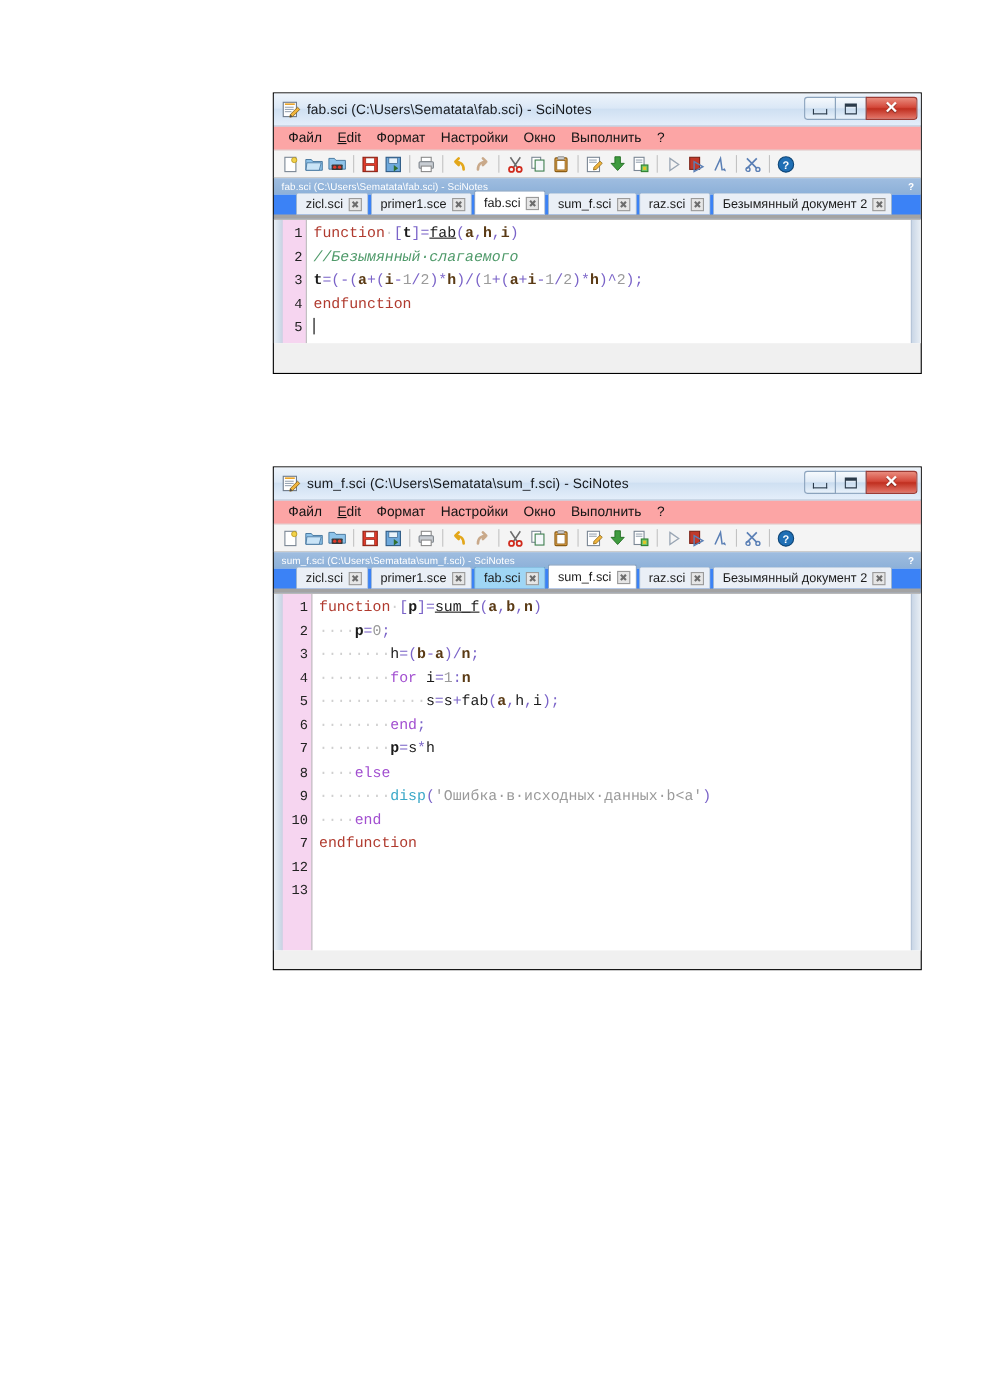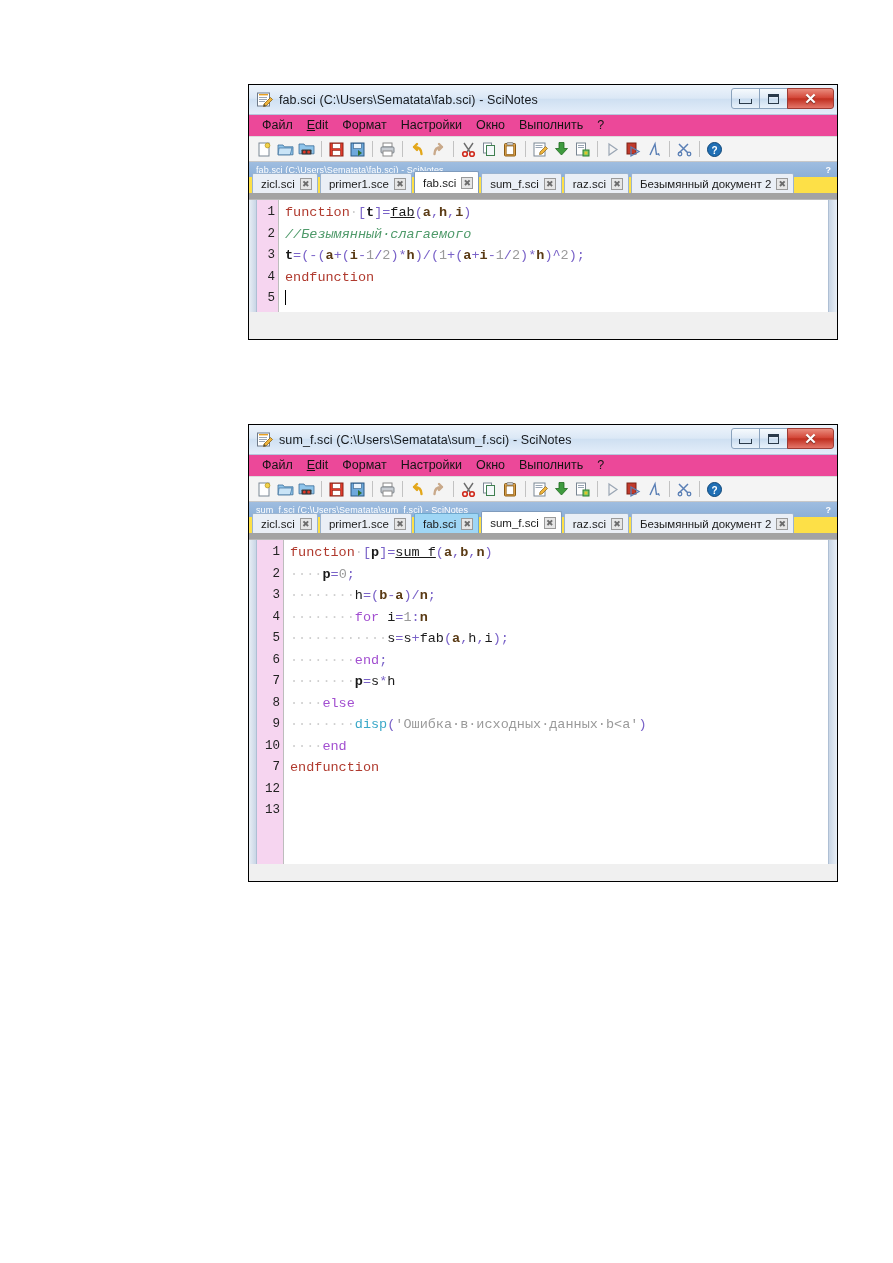--- a/index.html
+++ b/index.html
@@ -87,21 +87,21 @@
     color: #ffffff;
     font-size: 15px;
     font-weight: bold;
     line-height: 1;
     text-shadow: 0 1px 1px rgba(0,0,0,0.45);
   }
 
   
   .menubar {
     height: 22px;
-    background: #ec4899;
+    background: #fca5a5;
     border-bottom: 1px solid #dcdcdc;
     display: flex;
     align-items: center;
     padding-left: 6px;
     box-sizing: border-box;
   }
   .menu-item {
     font-size: 12.5px;
     color: #141414;
     padding: 1px 7px 2px 7px;
@@ -150,26 +150,26 @@
   }
   .dock-help {
     font-size: 9px;
     color: #ffffff;
     font-weight: bold;
   }
 
   
   .tabstrip {
     height: 22px;
-    background: #fde047;
+    background: #3b82f6;
     display: flex;
     align-items: flex-end;
-    padding-left: 3px;
-    box-sizing: border-box;
-    border-bottom: 6px solid #a3a3a3;
+    padding-left: 20px;
+    box-sizing: border-box;
+    border-bottom: 4px solid #a3a3a3;
   }
   .tab {
     height: 20px;
     display: flex;
     align-items: center;
     padding: 0 5px 0 8px;
     margin-right: 2px;
     border: 1px solid #9bb4d0;
     border-bottom: none;
     border-radius: 2px 2px 0 0;

